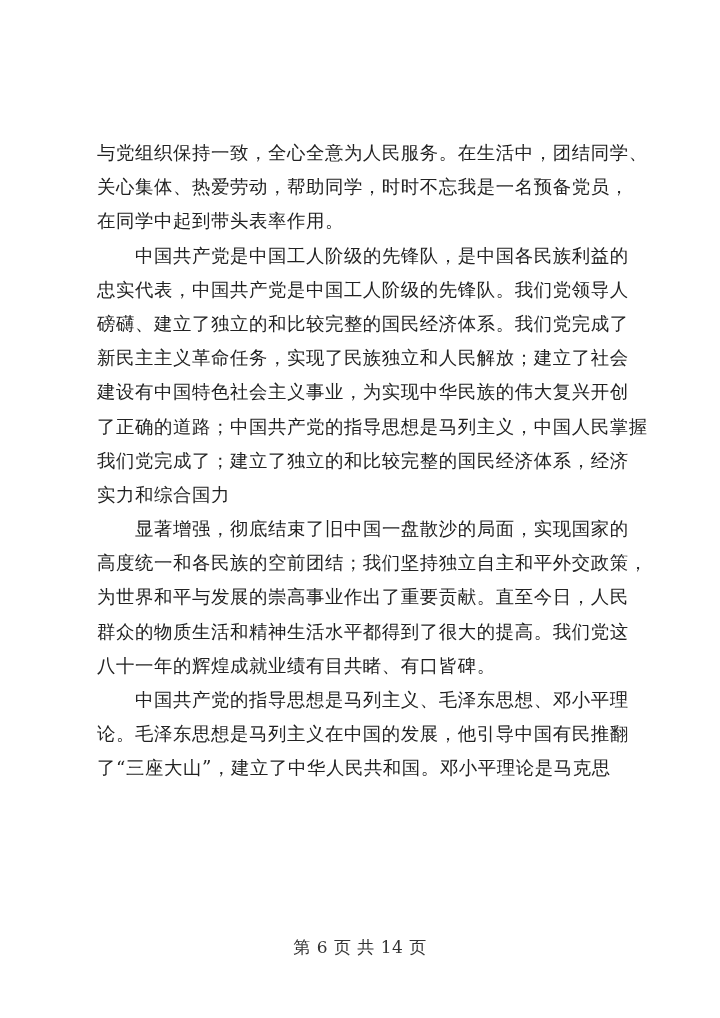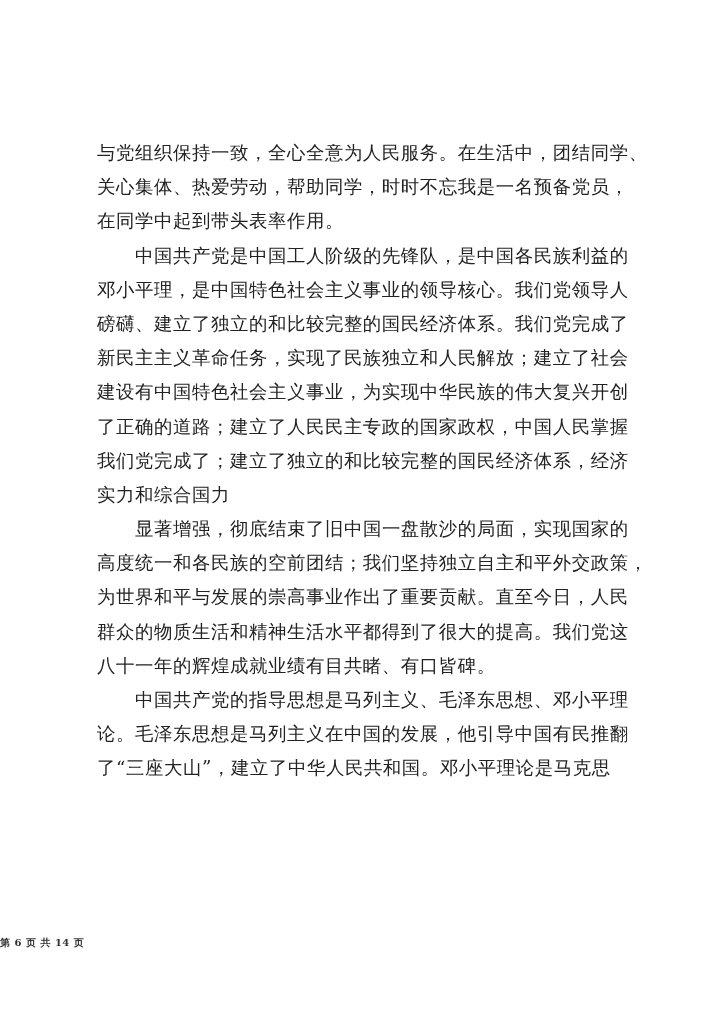--- a/index.html
+++ b/index.html
@@ -37,40 +37,40 @@
       color: #222222;
     }
     .line.indent {
       padding-left: 38px;
     }
     .footer {
       position: absolute;
       left: 0;
       width: 720px;
       top: 936px;
-      font-size: 10px;
+      text-align: center;
+      font-size: 17px;
       color: #333333;
       letter-spacing: 0.5px;
-      font-weight: bold;
     }
   </style>
 </head>
 <body>
 
 <div class="page">
   <div class="body-text">
     <div class="line">与党组织保持一致，全心全意为人民服务。在生活中，团结同学、</div>
     <div class="line">关心集体、热爱劳动，帮助同学，时时不忘我是一名预备党员，</div>
     <div class="line">在同学中起到带头表率作用。</div>
     <div class="line indent">中国共产党是中国工人阶级的先锋队，是中国各民族利益的</div>
-    <div class="line">邓小平理，是中国特色社会主义事业的领导核心。我们党领导人</div>
+    <div class="line">忠实代表，中国共产党是中国工人阶级的先锋队。我们党领导人</div>
     <div class="line">磅礴、建立了独立的和比较完整的国民经济体系。我们党完成了</div>
     <div class="line">新民主主义革命任务，实现了民族独立和人民解放；建立了社会</div>
     <div class="line">建设有中国特色社会主义事业，为实现中华民族的伟大复兴开创</div>
-    <div class="line">了正确的道路；建立了人民民主专政的国家政权，中国人民掌握</div>
+    <div class="line">了正确的道路；中国共产党的指导思想是马列主义，中国人民掌握</div>
     <div class="line">我们党完成了；建立了独立的和比较完整的国民经济体系，经济</div>
     <div class="line">实力和综合国力</div>
     <div class="line indent">显著增强，彻底结束了旧中国一盘散沙的局面，实现国家的</div>
     <div class="line">高度统一和各民族的空前团结；我们坚持独立自主和平外交政策，</div>
     <div class="line">为世界和平与发展的崇高事业作出了重要贡献。直至今日，人民</div>
     <div class="line">群众的物质生活和精神生活水平都得到了很大的提高。我们党这</div>
     <div class="line">八十一年的辉煌成就业绩有目共睹、有口皆碑。</div>
     <div class="line indent">中国共产党的指导思想是马列主义、毛泽东思想、邓小平理</div>
     <div class="line">论。毛泽东思想是马列主义在中国的发展，他引导中国有民推翻</div>
     <div class="line">了“三座大山”，建立了中华人民共和国。邓小平理论是马克思</div>

